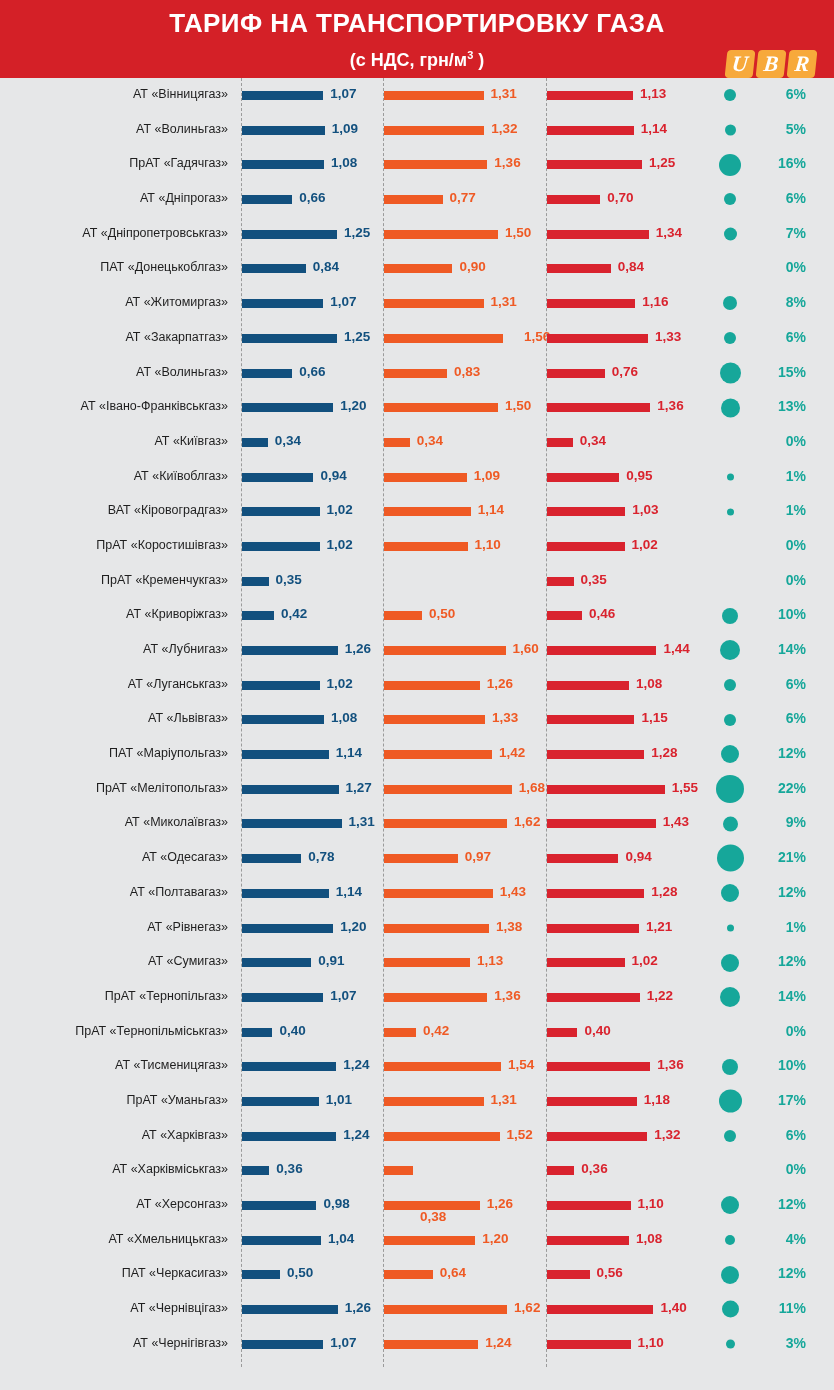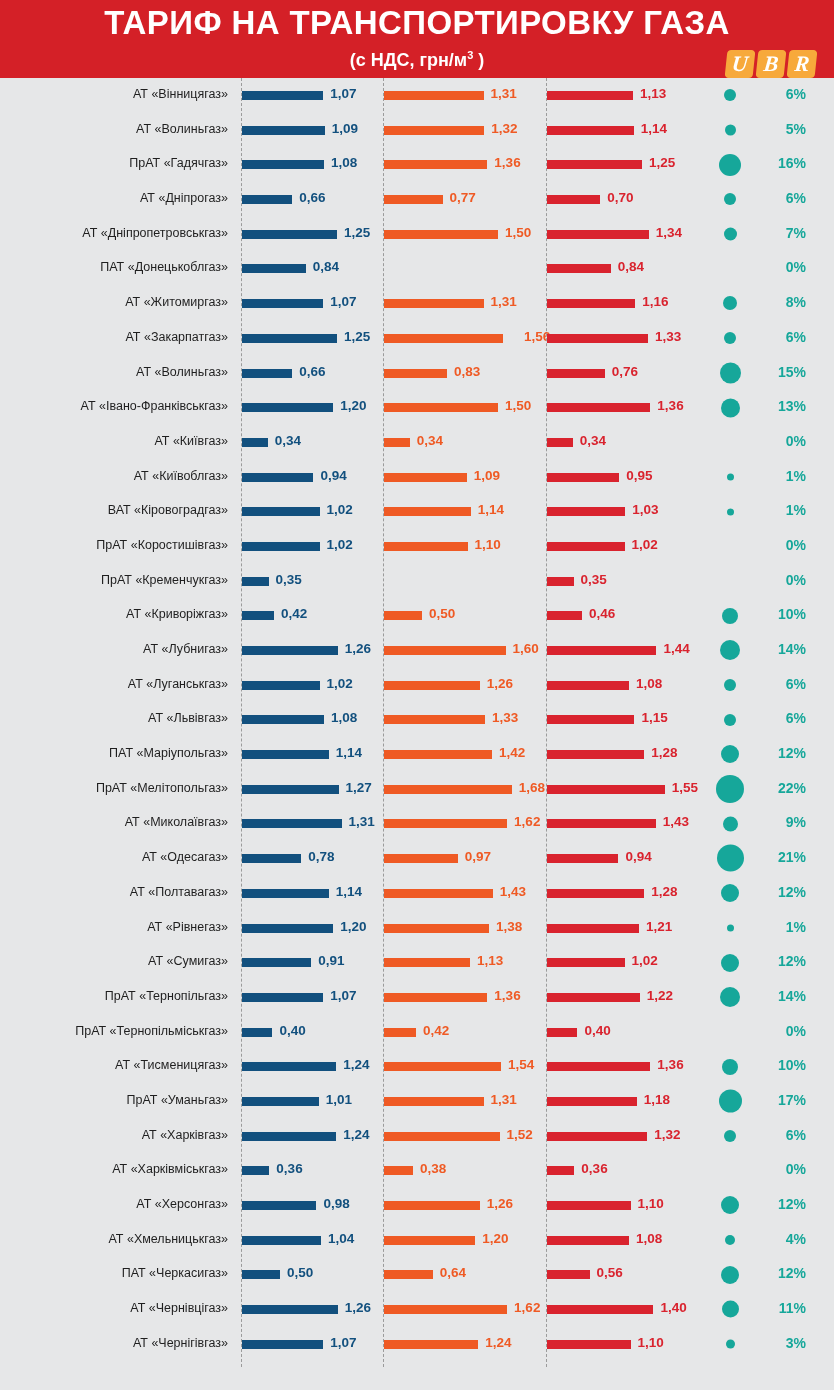--- a/index.html
+++ b/index.html
@@ -26,21 +26,21 @@
     background: #d42027;
     overflow: hidden;
   }
   .title {
     position: absolute;
     top: 6px;
     left: 0;
     width: 834px;
     text-align: center;
     color: #ffffff;
-    font-size: 33px;
+    font-size: 26px;
     font-weight: bold;
     letter-spacing: 0.4px;
     line-height: 34px;
     white-space: nowrap;
   }
   .subtitle {
     position: absolute;
     top: 44px;
     left: 0;
     width: 834px;
@@ -289,20 +289,24 @@
           <div class="circle" style="width: 13px; height: 13px; left: 23.5px;"></div>
           <div class="pct">7%</div>
         </div>
       </div>
       <div class="row">
         <div class="rlabel">ПАТ «Донецькоблгаз»</div>
         <div class="bargroup g-jan">
           <div class="bar bar-jan" style="width: 63.84px;"></div>
           <div class="val val-jan" style="left: 70.84px;">0,84</div>
         </div>
+        <div class="bargroup g-plan">
+          <div class="bar bar-plan" style="width: 68.4px;"></div>
+          <div class="val val-plan" style="left: 75.4px;">0,90</div>
+        </div>
         <div class="bargroup g-fact">
           <div class="bar bar-fact" style="width: 63.84px;"></div>
           <div class="val val-fact" style="left: 70.84px;">0,84</div>
         </div>
         <div class="growth">
           <div class="pct">0%</div>
         </div>
       </div>
       <div class="row">
         <div class="rlabel">АТ «Житомиргаз»</div>
@@ -772,21 +776,21 @@
         </div>
       </div>
       <div class="row">
         <div class="rlabel">АТ «Харківміськгаз»</div>
         <div class="bargroup g-jan">
           <div class="bar bar-jan" style="width: 27.36px;"></div>
           <div class="val val-jan" style="left: 34.36px;">0,36</div>
         </div>
         <div class="bargroup g-plan">
           <div class="bar bar-plan" style="width: 28.88px;"></div>
-          <div class="val val-plan" style="left: 35.88px;">0,38</div>
+          <div class="val val-plan" style="left: 35.88px; margin-top: 48px;">0,38</div>
         </div>
         <div class="bargroup g-fact">
           <div class="bar bar-fact" style="width: 27.36px;"></div>
           <div class="val val-fact" style="left: 34.36px;">0,36</div>
         </div>
         <div class="growth">
           <div class="pct">0%</div>
         </div>
       </div>
       <div class="row">

